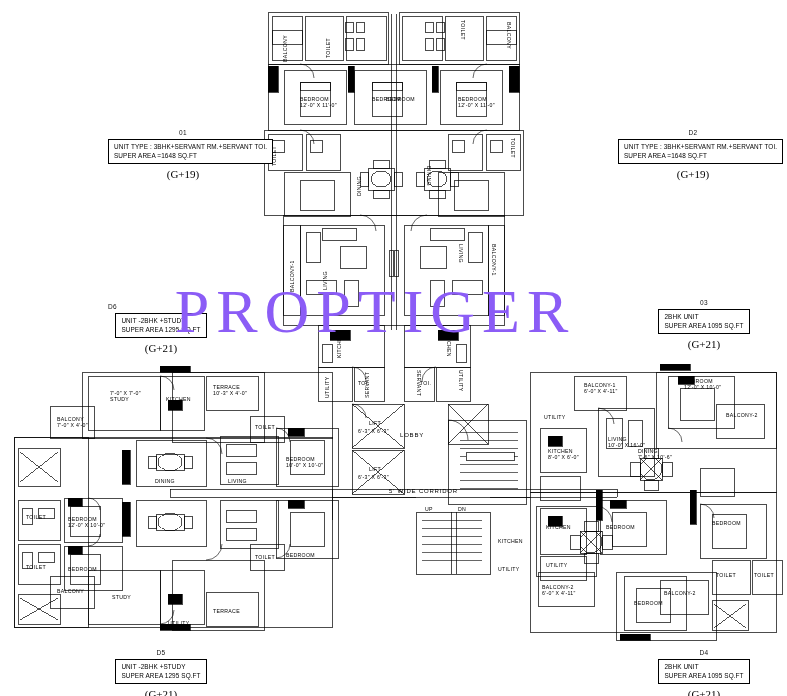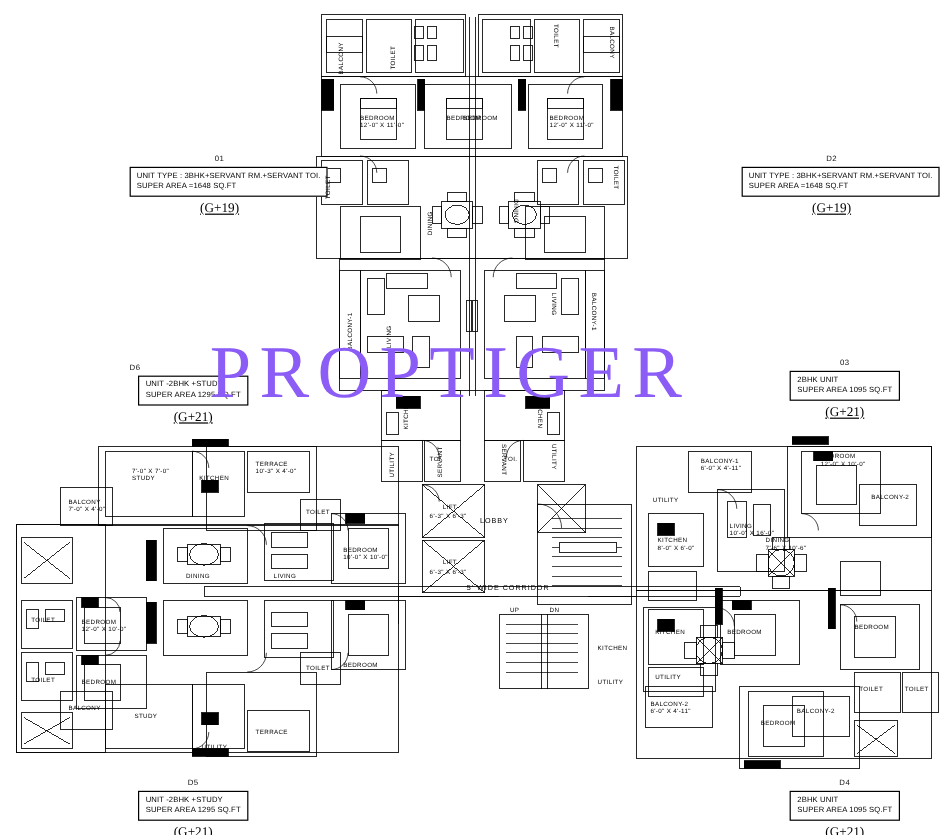--- a/index.html
+++ b/index.html
@@ -69,21 +69,20 @@
     line-height: 8.6px;
     white-space: nowrap;
     letter-spacing: .1px;
   }
   .callout .unit-storey {
     font-family: "Liberation Serif", serif;
     font-size: 11px;
     line-height: 15px;
     margin-top: 3px;
     text-align: center;
-    text-decoration: underline;
   }
 
   
   #plan-svg {
     position: absolute;
     left: 0; top: 0;
     z-index: 10;
   }
 
   

